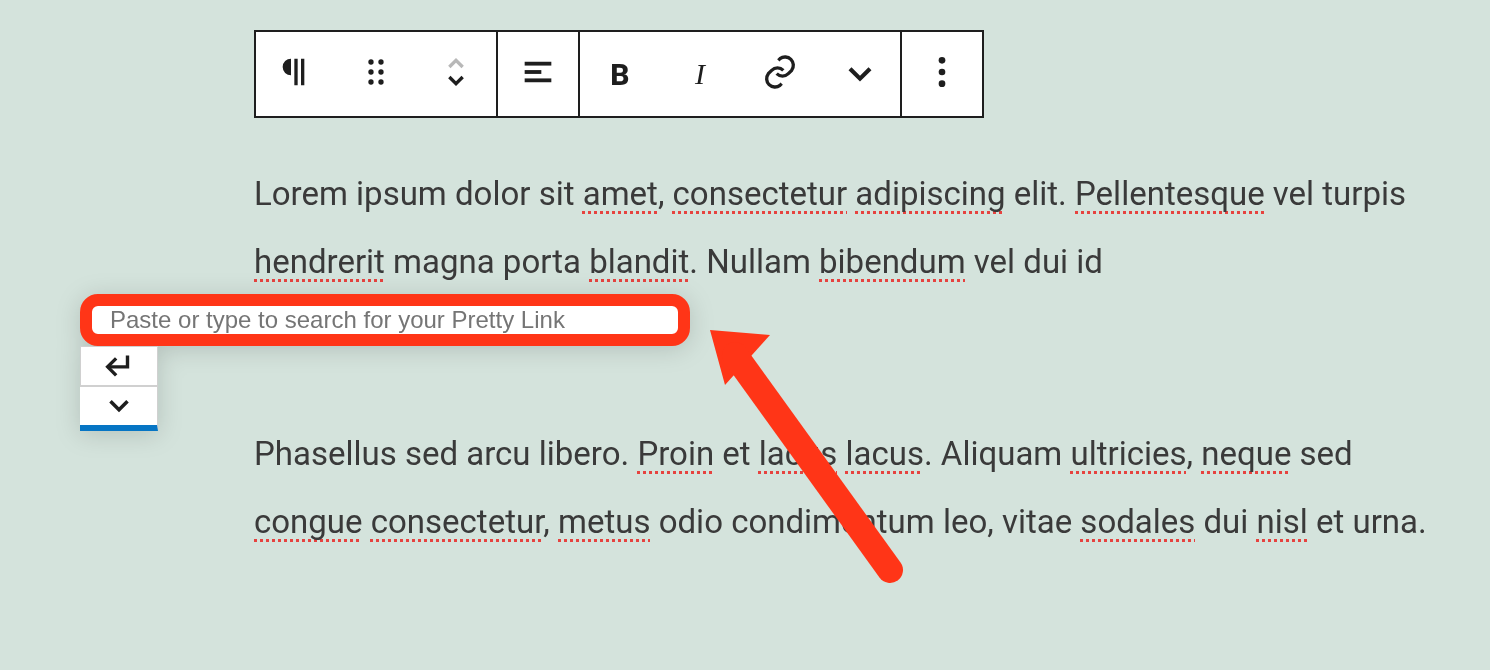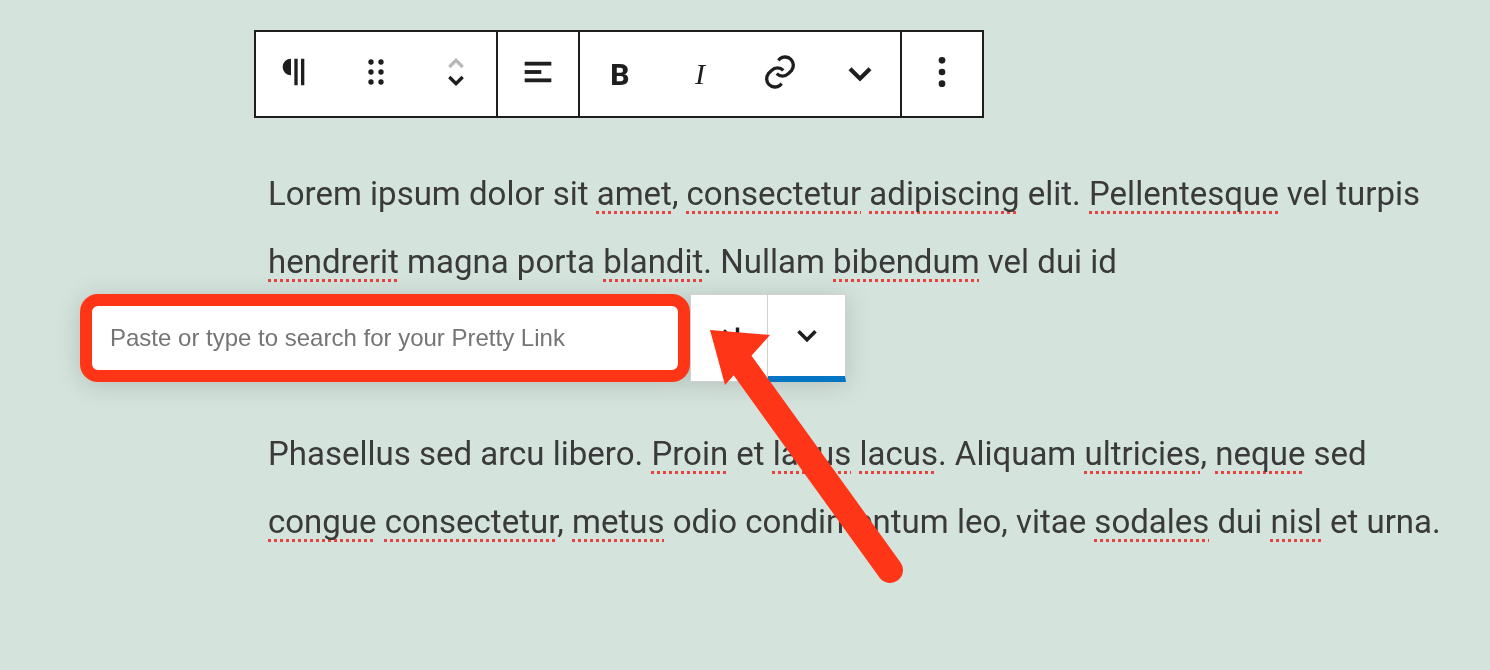--- a/index.html
+++ b/index.html
@@ -32,21 +32,21 @@
     align-items: center;
     justify-content: center;
     color: #1e1e1e;
     cursor: pointer;
   }
   .tb-btn svg { width: 40px; height: 40px; }
 
   
   .para {
     position: absolute;
-    left: 268px;
+    left: 254px;
     width: 1200px;
     font-size: 33px;
     line-height: 68px;
     color: #3a3a3a;
     text-decoration-skip-ink: none;
   }
   .para1 { top: 160px; }
   .para2 { top: 420px; }
   .sp {
     text-decoration-line: underline;
@@ -58,20 +58,21 @@
 
   
   .link-popover {
     position: absolute;
     top: 294px;
     left: 80px;
     display: flex;
     align-items: stretch;
     height: 88px;
     filter: drop-shadow(0 3px 12px rgba(0,0,0,.15));
+    flex-direction: column;
   }
   .link-highlight {
     border: 12px solid #ff3517;
     border-radius: 18px;
     background: #fff;
     display: flex;
     align-items: center;
     padding: 0 18px;
     width: 610px;
   }

